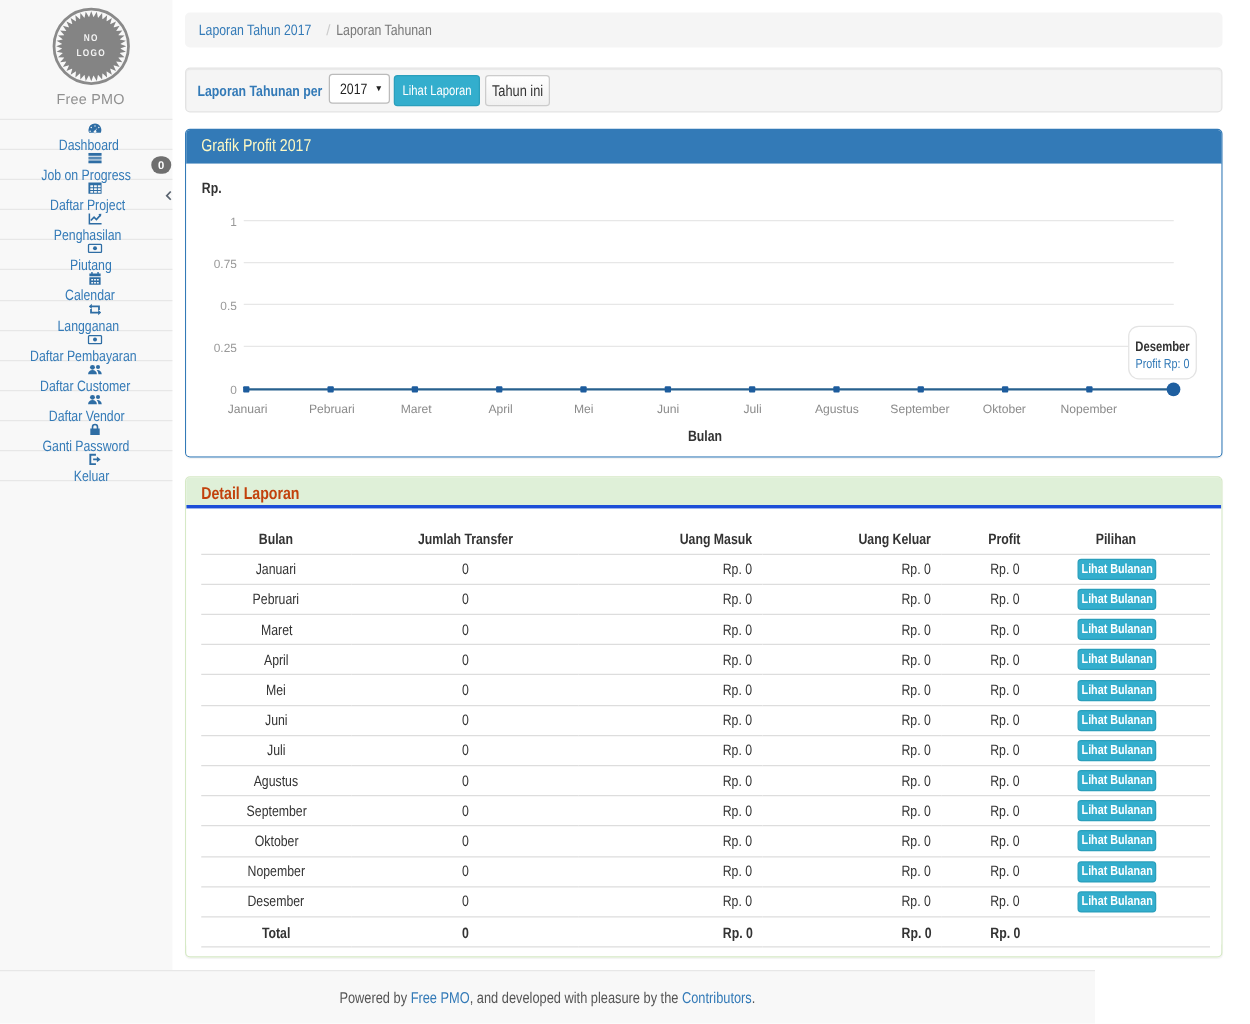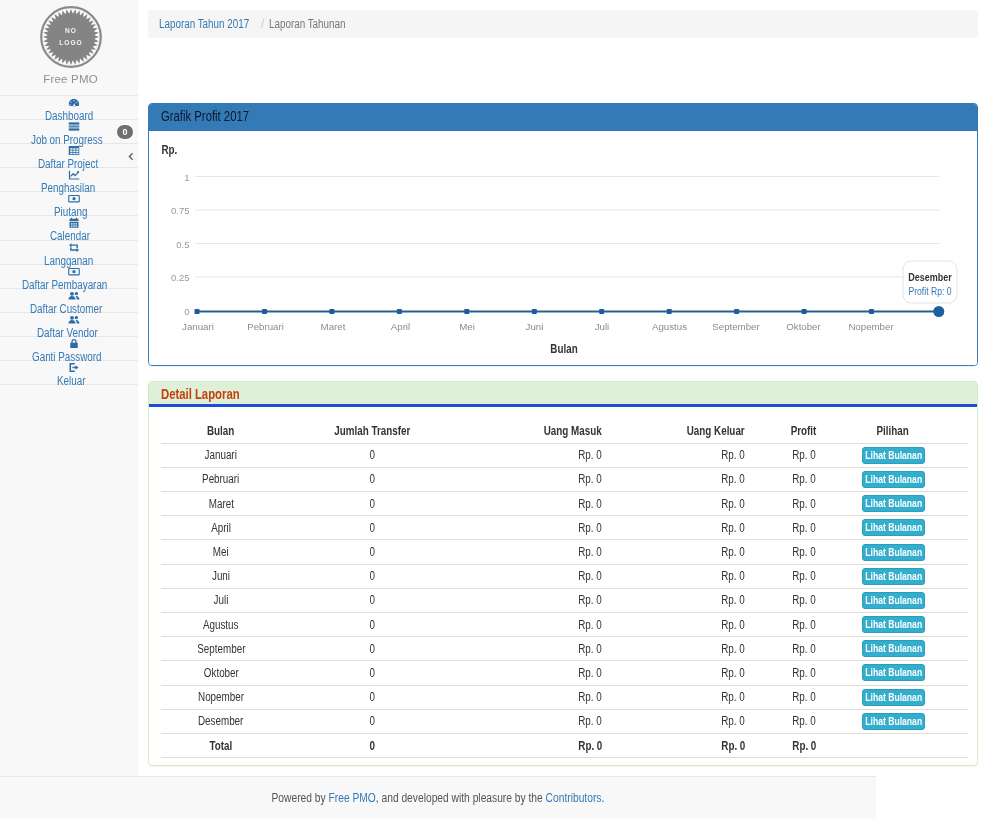--- a/index.html
+++ b/index.html
@@ -3,21 +3,21 @@
 <meta charset="utf-8">
 <style>
 * { margin:0; padding:0; box-sizing:border-box; }
 html,body { width:1000px; height:819px; background:#fff; font-family:"Liberation Sans", sans-serif; position:relative; overflow:hidden; }
 a { color:#337ab7; text-decoration:none; }
 .n0 { display:inline-block; transform:scaleX(0.82); transform-origin:0 50%; white-space:nowrap; }
 .n5 { display:inline-block; transform:scaleX(0.82); transform-origin:50% 50%; white-space:nowrap; }
 .n1 { display:inline-block; transform:scaleX(0.82); transform-origin:100% 50%; white-space:nowrap; }
 
 
-#sidebar { position:absolute; left:0; top:0; width:147px; height:776px; background:#f8f8f8; border-right:6px solid #b91c1c; }
+#sidebar { position:absolute; left:0; top:0; width:147px; height:776px; background:#f8f8f8; border-right:2px solid #b91c1c; }
 #logo-box { height:96px; border-bottom:1px solid #e7e7e7; text-align:center; }
 #logo-box svg { margin-top:5px; }
 #logo-label { font-size:11.5px; color:#909090; margin-top:0px; letter-spacing:0.2px; }
 ul.menu { list-style:none; }
 ul.menu li { height:24.1px; border-bottom:1px solid #e7e7e7; padding-left:8px; display:flex; align-items:center; position:relative; font-size:12px; color:#337ab7;flex-direction:column; }
 ul.menu li .mi { width:12px; height:13px; margin-right:2px; flex:none; }
 ul.menu li .badge { position:absolute; right:8px; top:5px; background:#6f6f6f; color:#fff; font-size:9px; font-weight:bold; border-radius:7px; padding:2.5px 5.5px; line-height:1; }
 ul.menu li .chev { position:absolute; right:7px; top:7.5px; }
 
 
@@ -31,21 +31,21 @@
 .sel .caret { position:absolute; right:6px; top:9px; width:0; height:0; border-left:2.8px solid transparent; border-right:2.8px solid transparent; border-top:4px solid #222; }
 .btn { display:inline-flex; align-items:center; justify-content:center; border-radius:3px; }
 .btn-info { background:#33aecd; border:1px solid #2a9fbc; color:#fff; }
 .btn-default { background:#fff; border:1px solid #ccc; color:#333; }
 .well .btn1 { position:absolute; left:166px; top:5px; width:69px; height:25px; font-size:11px; }
 .well .btn2 { position:absolute; left:239px; top:5px; width:52px; height:25px; font-size:12.5px; background:linear-gradient(#fff,#f0f0f0); }
 
 
 .panel { position:absolute; left:10px; width:830px; border-radius:4px; box-shadow:0 1px 1px rgba(0,0,0,.05); }
 #chart-panel { top:103px; height:263px; border:1px solid #337ab7; }
-#chart-panel .phead { height:27px; background:#337ab7; color:#0f172a; font-size:13.8px; line-height:26px; padding-left:11.5px; border-radius:3px 3px 0 0; }
+#chart-panel .phead { height:27px; background:#337ab7; color:#fef9c3; font-size:13.8px; line-height:26px; padding-left:11.5px; border-radius:3px 3px 0 0; }
 #chart-panel .pbody { height:234px; background:#fff; border-radius:0 0 3px 3px; }
 
 #detail-panel { top:381px; height:385px; border:1px solid #d6e9c6; }
 #detail-panel .phead { height:25px; background:#dff0d8; color:#c2410c; font-size:13.8px; line-height:25px; padding-left:11.5px; border-bottom:3px solid #1d4ed8; border-radius:3px 3px 0 0;font-weight:bold; }
 #detail-panel .pbody { background:#fff; padding:12px 12px 0 12px; border-radius:0 0 3px 3px; }
 
 table.rpt { border-collapse:collapse; width:807px; table-layout:fixed; }
 table.rpt th, table.rpt td { font-size:12px; color:#333; height:24.2px; padding:0 8px; border-bottom:1px solid #ddd; }
 table.rpt th { font-weight:bold; }
 .tc { text-align:center; } .tr { text-align:right; }
@@ -169,20 +169,30 @@
   </ul>
 </div>
 
 <div id="main">
   <div class="breadcrumb">
       <a href="#" style="position:absolute;left:11px"><span class="n0">Laporan Tahun 2017</span></a>
       <span class="sep" style="position:absolute;left:108px">/</span>
       <span class="n0" style="position:absolute;left:121px">Laporan Tahunan</span>
     </div>
 
+  <div class="well">
+    <span class="lbl"><span class="n0">Laporan Tahunan per</span></span>
+    <div class="sel"><span class="n0">2017</span><span class="caret"></span></div>
+    <span class="btn btn-info btn1">
+        <span class="n5">Lihat Laporan</span>
+      </span>
+    <span class="btn btn-default btn2">
+        <span class="n5">Tahun ini</span>
+      </span>
+  </div>
 
   <div class="panel" id="chart-panel">
     <div class="phead"><span class="n0">Grafik Profit 2017</span></div>
     <div class="pbody">
       <svg width="828" height="234">
         <text transform="translate(12.4,23) scale(0.82,1)" font-size="12" font-weight="bold" fill="#333">Rp.</text>
         <g stroke="#e7e7e7" stroke-width="1">
           <line x1="46" y1="45.5" x2="790" y2="45.5"></line>
           <line x1="46" y1="79" x2="790" y2="79"></line>
           <line x1="46" y1="112.5" x2="790" y2="112.5"></line>

